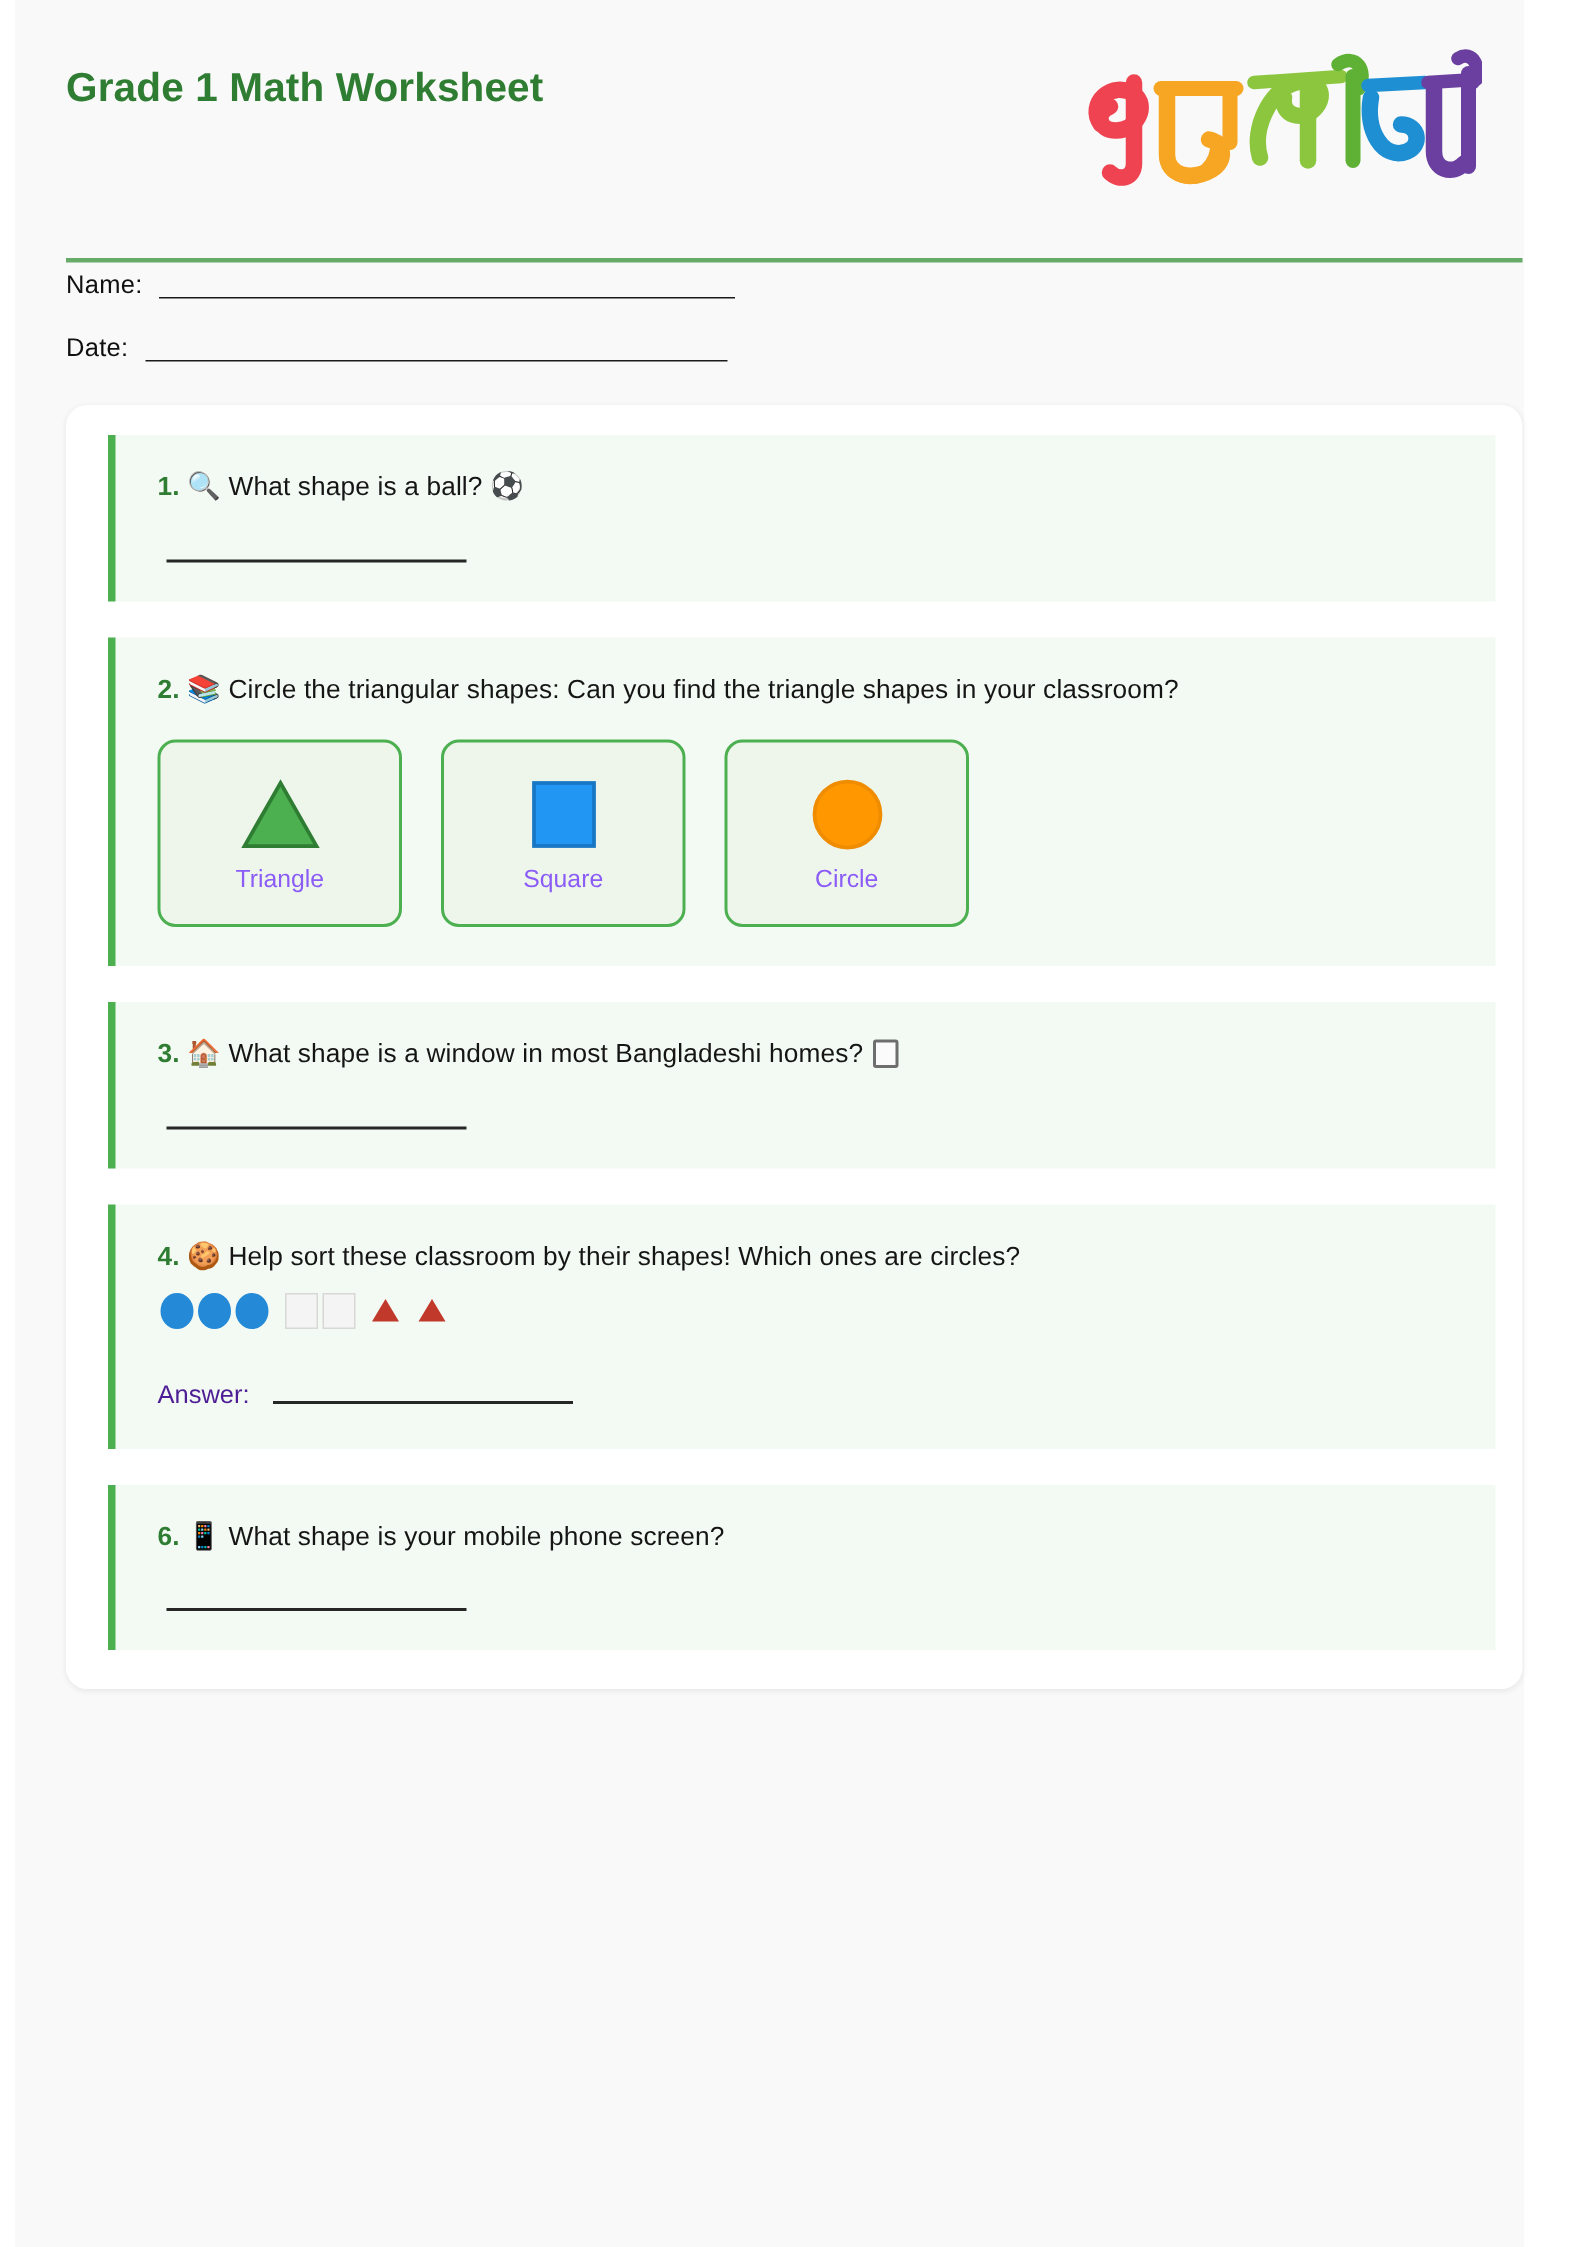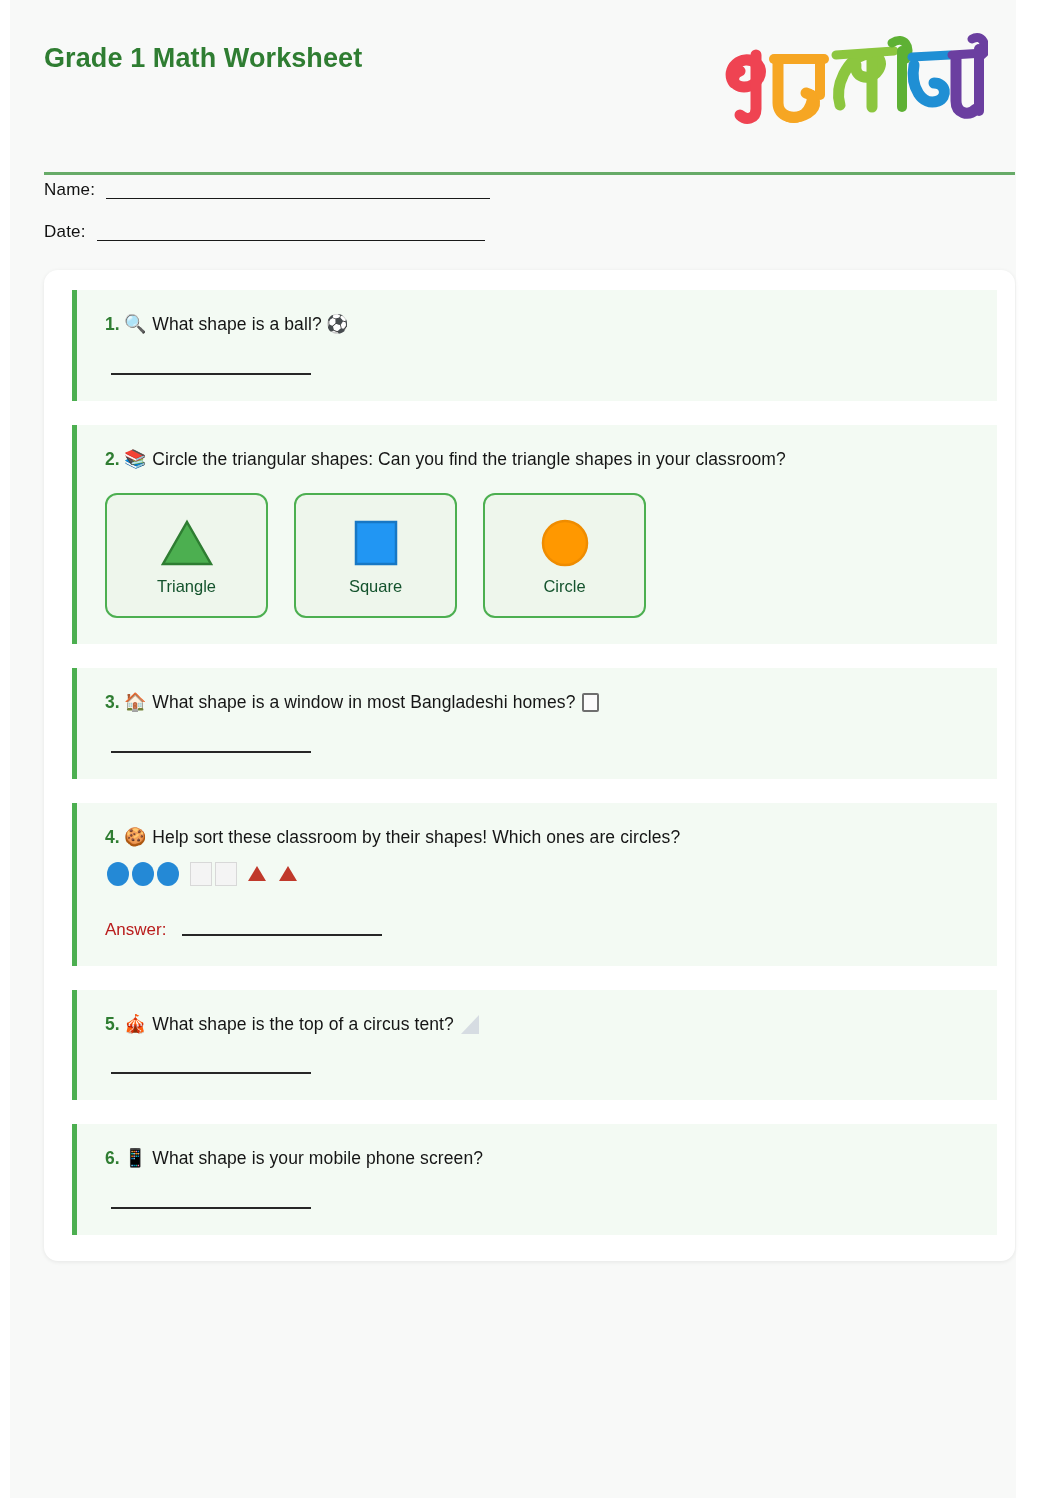--- a/index.html
+++ b/index.html
@@ -135,21 +135,21 @@
     margin-left: 6px;
     width: 200px;
     height: 0;
     border-bottom: 2.6px solid #262626;
   }
   .answer-inline {
     margin-top: 34px;
     display: flex;
     align-items: flex-end;
     font-size: 17px;
-    color: #b91c1c;
+    color: #4c1d95;
   }
   .answer-inline .answer-line-short {
     margin-left: 16px;
     margin-bottom: 4px;
     width: 200px;
     height: 0;
     border-bottom: 2.6px solid #262626;
   }
 
   
@@ -172,21 +172,21 @@
   }
   .shape-glyph {
     height: 56px;
     display: flex;
     align-items: center;
     justify-content: center;
     margin-bottom: 6px;
   }
   .shape-label {
     font-size: 16.5px;
-    color: #14532d;
+    color: #8b5cf6;
   }
 
   
   .biscuit-row {
     display: flex;
     align-items: center;
     margin-top: 12px;
     margin-left: 2px;
     gap: 0px;
   }
@@ -356,26 +356,20 @@
         <span class="biscuit-spacer"></span>
         <span class="biscuit biscuit-triangle"></span>
         <span class="biscuit biscuit-triangle"></span>
       </div>
       <div class="answer-inline">
         <span>Answer:</span>
         <span class="answer-line-short"></span>
       </div>
     </div>
 
-    <div class="q-block">
-      <div class="q-text">
-        <span class="q-num">5.</span><span class="q-emoji">🎪</span><span>What shape is the top of a circus tent?</span><span class="glyph-ruler"></span>
-      </div>
-      <div class="answer-line"></div>
-    </div>
 
     <div class="q-block">
       <div class="q-text">
         <span class="q-num">6.</span><span class="q-emoji">📱</span><span>What shape is your mobile phone screen?</span>
       </div>
       <div class="answer-line"></div>
     </div>
 
   </div>
 </div>

